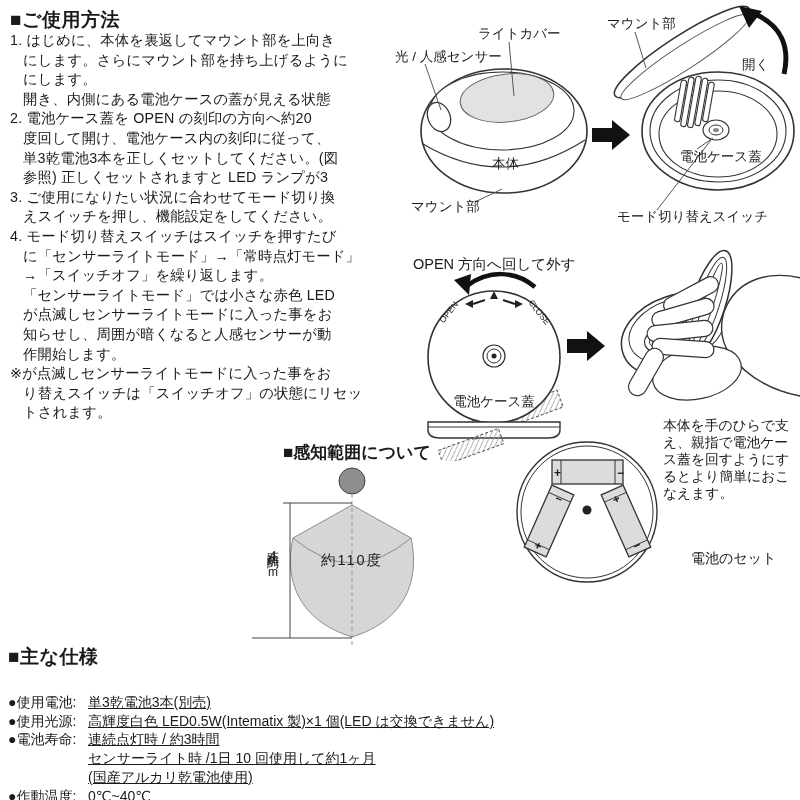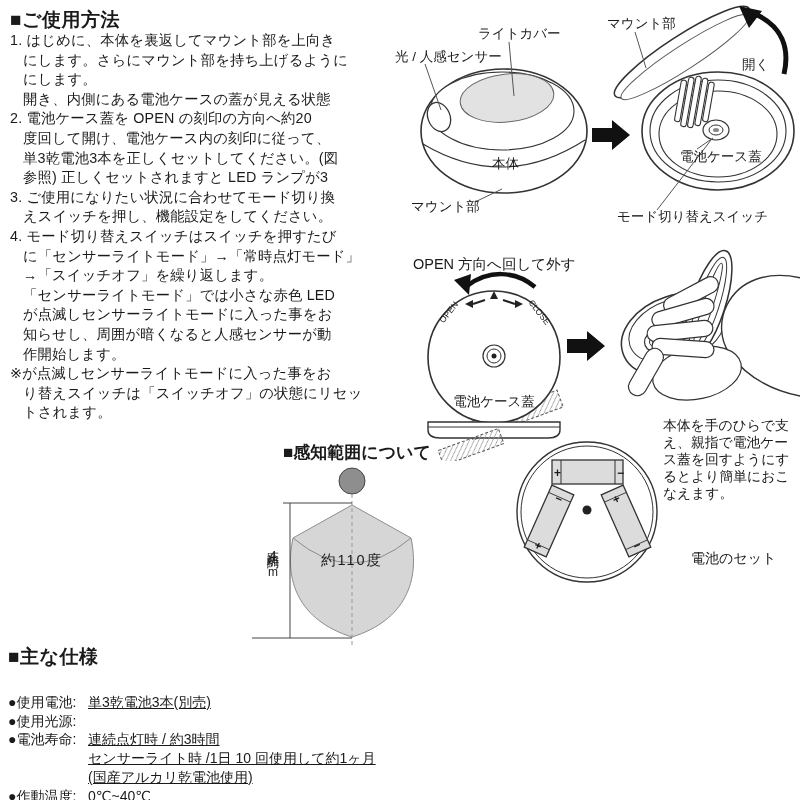--- a/index.html
+++ b/index.html
@@ -251,20 +251,23 @@
   <div id="specs-title" class="sec-title">■主な仕様</div>
   <div id="specs">
     <div class="spec-row">
       <div class="spec-label">●使用電池:</div>
       <div class="spec-val">
           <div class="vl">単3乾電池3本(別売)</div>
         </div>
     </div>
     <div class="spec-row">
       <div class="spec-label">●使用光源:</div>
+      <div class="spec-val">
+          <div class="vl">高輝度白色 LED0.5W(Intematix 製)×1 個(LED は交換できません)</div>
+        </div>
     </div>
     <div class="spec-row">
       <div class="spec-label">●電池寿命:</div>
       <div class="spec-val">
         <div class="vl">連続点灯時 / 約3時間</div>
         <div class="vl">センサーライト時 /1日 10 回使用して約1ヶ月</div>
         <div class="vl">(国産アルカリ乾電池使用)</div>
       </div>
     </div>
     <div class="spec-row">

